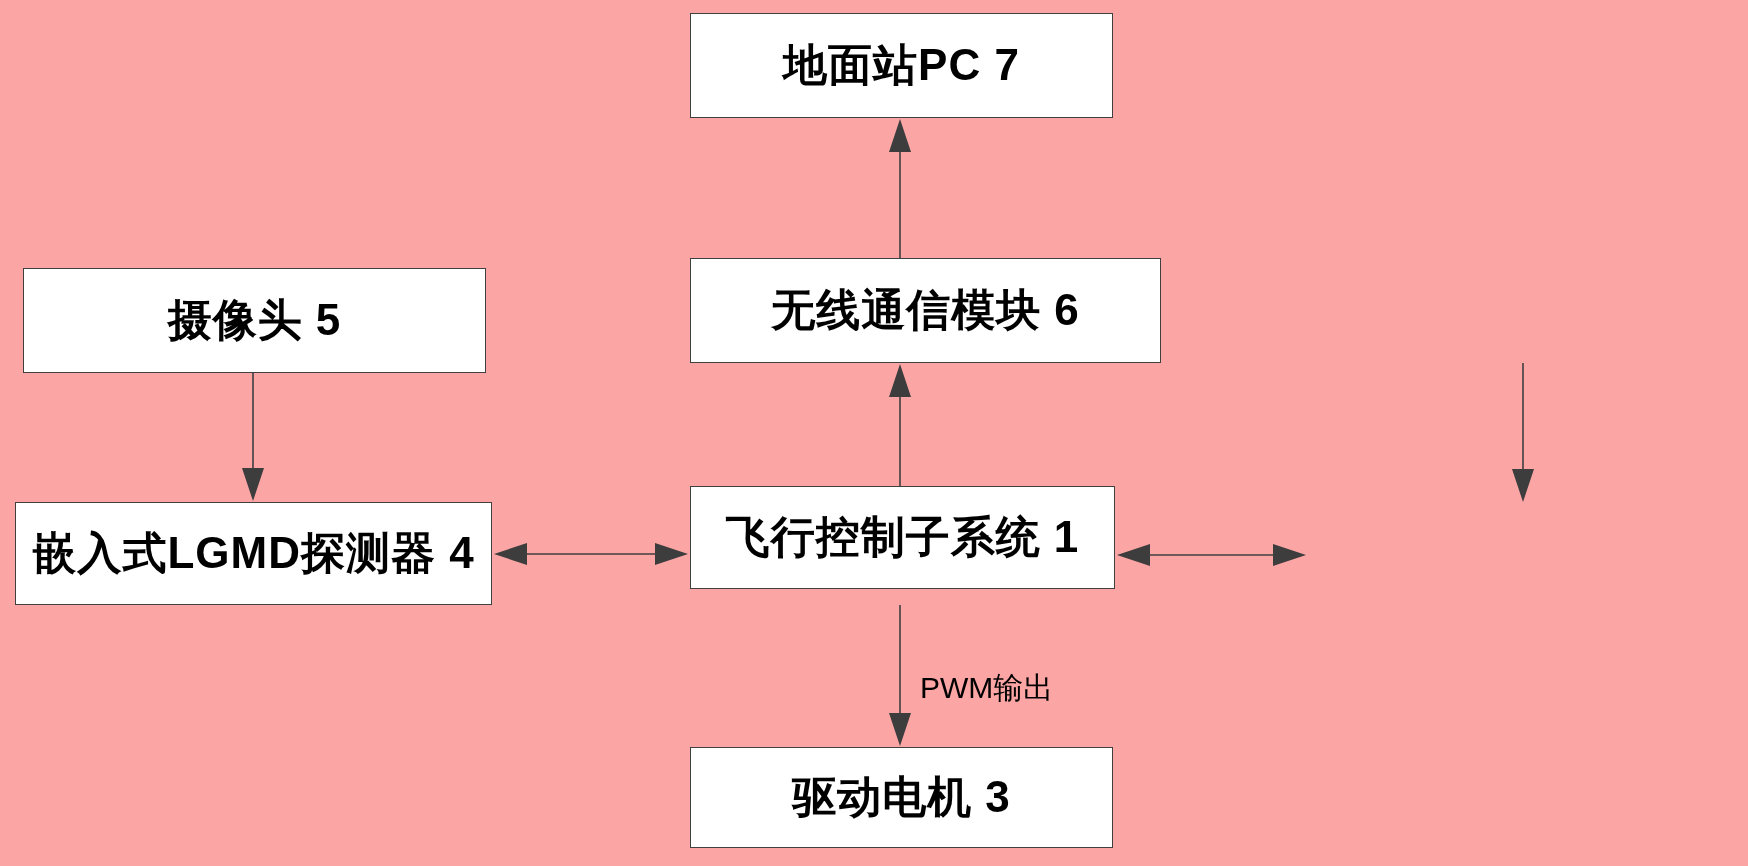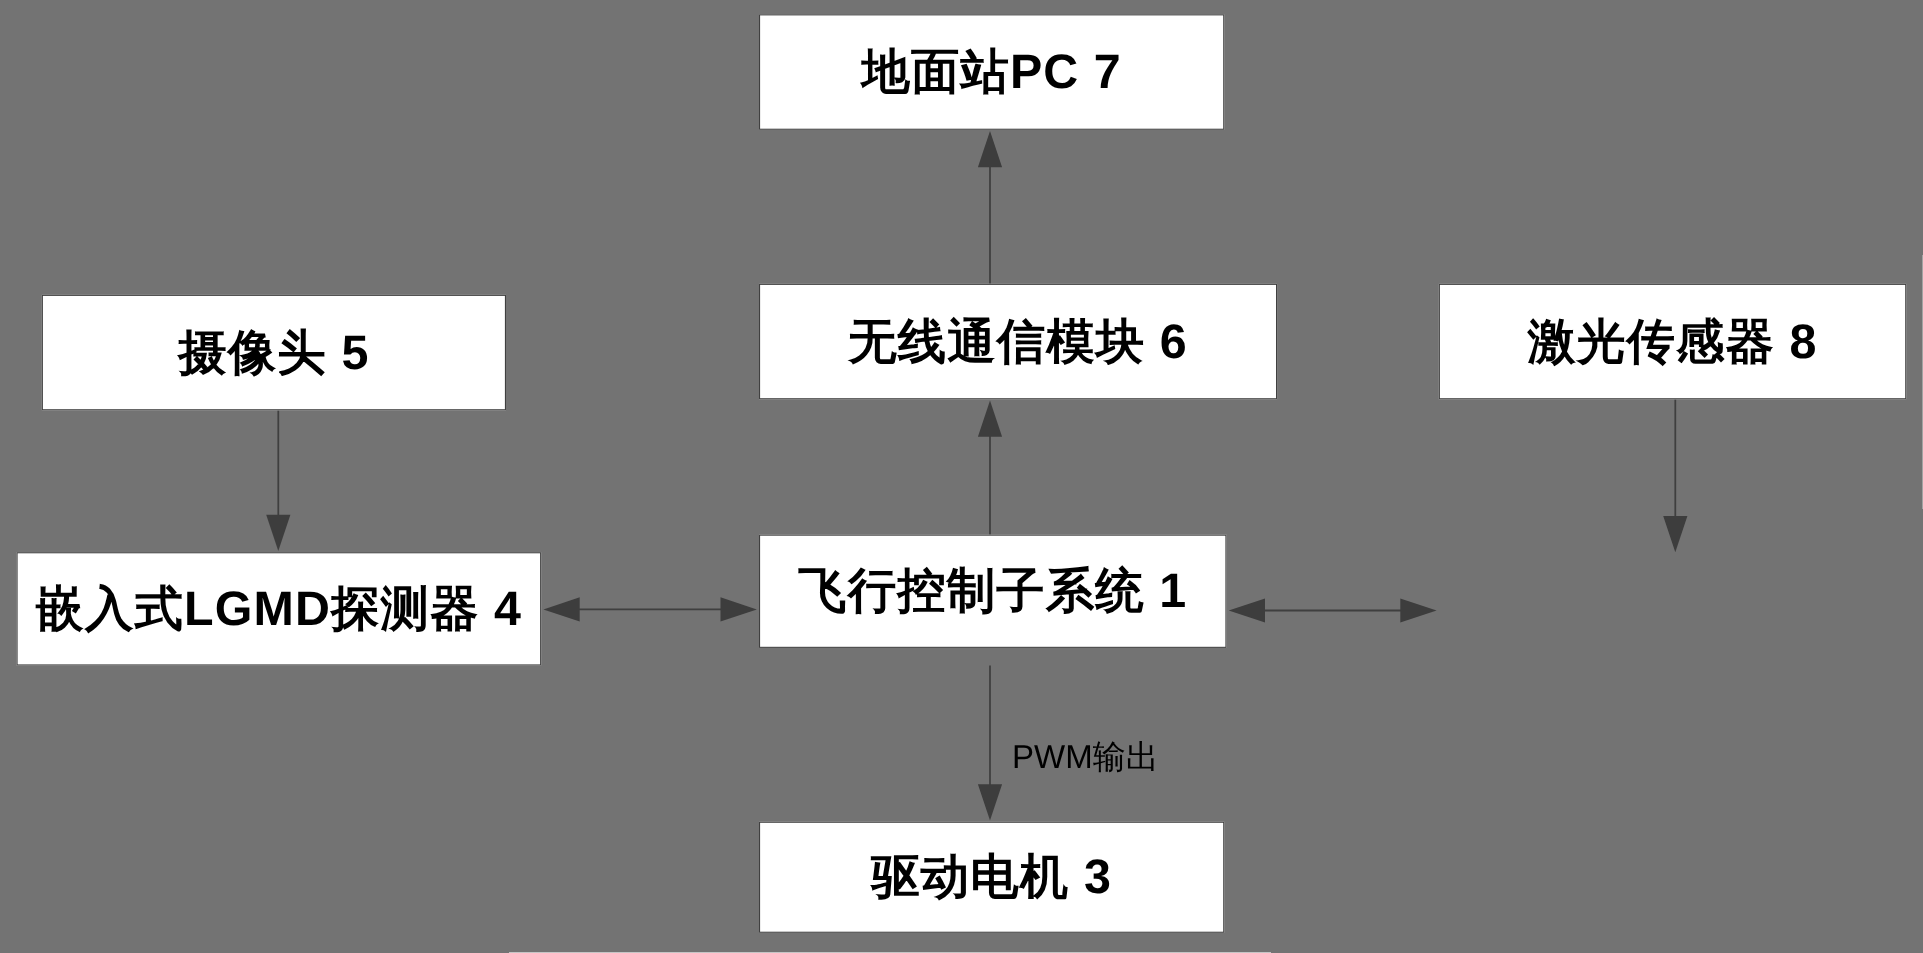--- a/index.html
+++ b/index.html
@@ -5,21 +5,21 @@
   html, body {
     margin: 0;
     padding: 0;
     background: #ffffff;
     font-family: "Liberation Sans", "DejaVu Sans", sans-serif;
   }
   #canvas {
     position: relative;
     width: 1748px;
     height: 866px;
-    background: #737373;
+    background: #fca5a5;
     overflow: hidden;
   }
   .node {
     position: absolute;
     background: #ffffff;
     border: 1.5px solid #404040;
     display: flex;
     align-items: center;
     justify-content: center;
     box-sizing: border-box;
@@ -27,21 +27,21 @@
   .node .label {
     color: #000000;
     font-weight: bold;
     font-size: 44px;
     white-space: nowrap;
     letter-spacing: 1px;
   }
   
   #n-ground-pc      { left: 690px;  top: 13px;  width: 423px; height: 105px; }
   #n-wireless       { left: 690px;  top: 258px; width: 471px; height: 105px; }
-  #n-camera         { left: 38px;   top: 268px; width: 422px; height: 105px; }
+  #n-camera         { left: 23px;   top: 268px; width: 463px; height: 105px; }
   #n-laser          { left: 1308px; top: 258px; width: 425px; height: 105px; }
   #n-flight-control { left: 690px;  top: 486px; width: 425px; height: 103px; }
   #n-lgmd           { left: 15px;   top: 502px; width: 477px; height: 103px; }
   #n-optical-flow   { left: 1308px; top: 503px; width: 425px; height: 102px; }
   #n-drive-motor    { left: 690px;  top: 747px; width: 423px; height: 101px; }
 
   #arrow-layer {
     position: absolute;
     left: 0; top: 0;
     width: 1748px;
@@ -110,23 +110,20 @@
   </div>
 
   <div class="node" id="n-wireless">
     <span class="label">无线通信模块 6</span>
   </div>
 
   <div class="node" id="n-camera">
     <span class="label">摄像头 5</span>
   </div>
 
-  <div class="node" id="n-laser">
-    <span class="label">激光传感器 8</span>
-  </div>
 
   <div class="node" id="n-flight-control">
     <span class="label">飞行控制子系统 1</span>
   </div>
 
   <div class="node" id="n-lgmd">
     <span class="label">嵌入式LGMD探测器 4</span>
   </div>
 
 

